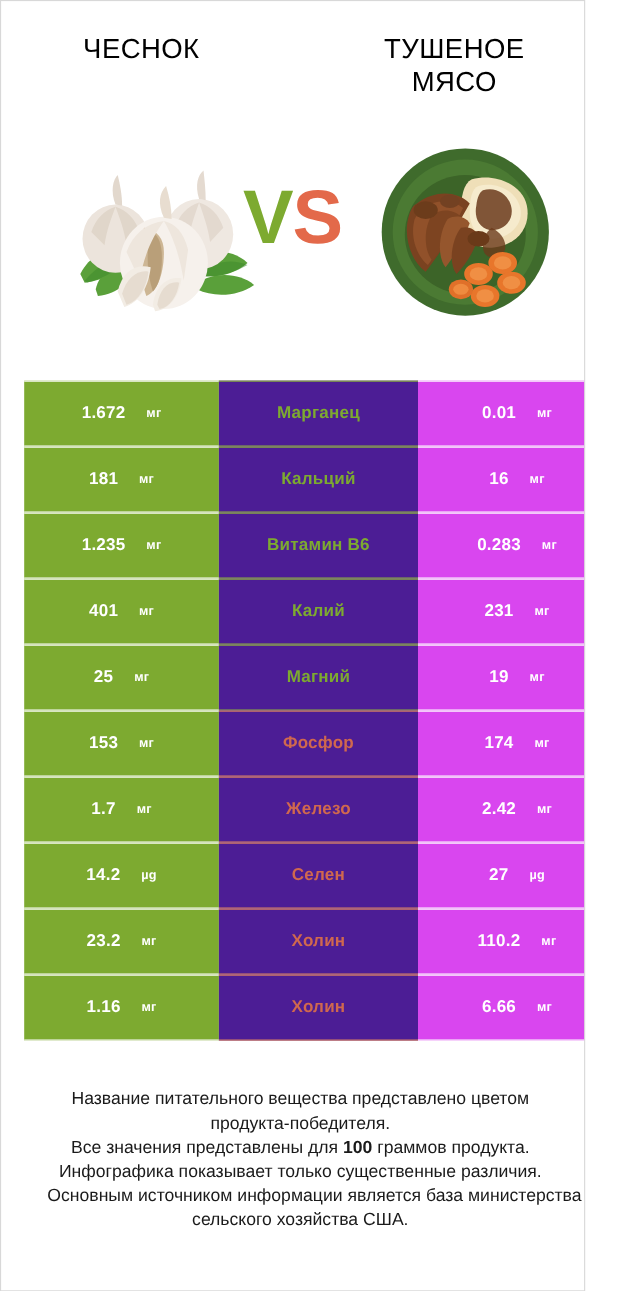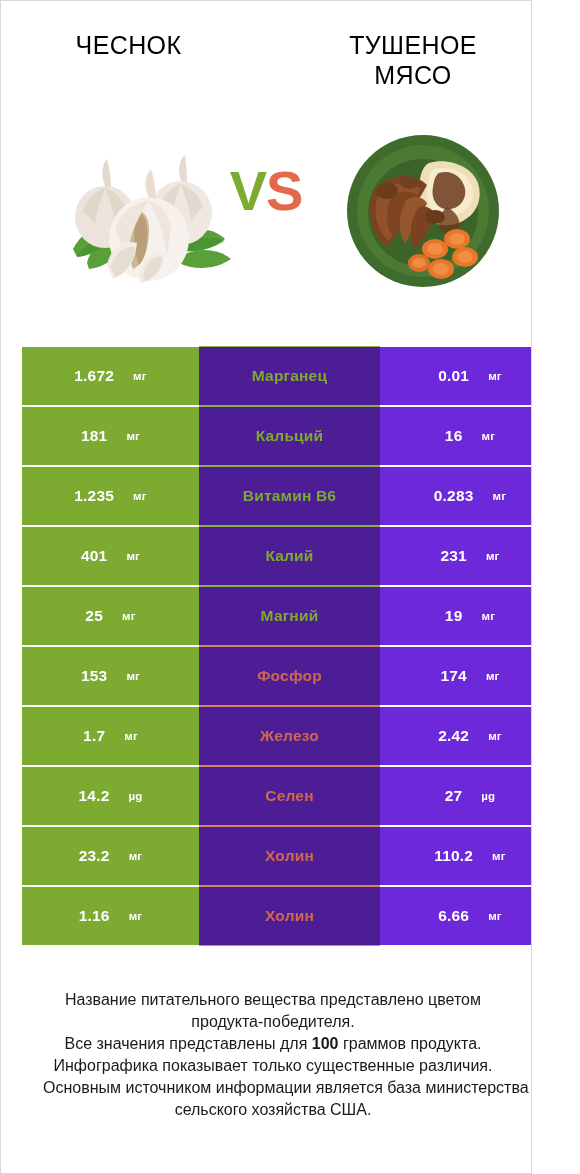--- a/index.html
+++ b/index.html
@@ -64,21 +64,21 @@
     width: 160px;
     height: 162px;
     top: 28px;
   }
   .vs-wrap {
     position: absolute;
     left: 0;
     right: 0;
     top: 62px;
     text-align: center;
-    font-size: 56px;
+    font-size: 69px;
     font-weight: 700;
     line-height: 1;
     letter-spacing: -1px;
   }
   .vs-v { color: #7daa30; }
   .vs-s { color: #e3694a; }
 
   
   .table {
     position: absolute;
@@ -100,21 +100,21 @@
   }
   .cell-left {
     width: 177px;
     background: #7daa30;
     color: #ffffff;
     border-bottom: 1px solid #ffffff;
     border-top: 1px solid #ffffff;
   }
   .cell-right {
     width: 180px;
-    background: #6d28d9;
+    background: #d946ef;
     color: #ffffff;
     border-bottom: 1px solid #ffffff;
     border-top: 1px solid #ffffff;
   }
   .cell-mid {
     width: 181px;
     background: #4c1d95;
     font-size: 15.5px;
     font-weight: 700;
     letter-spacing: 0.2px;

